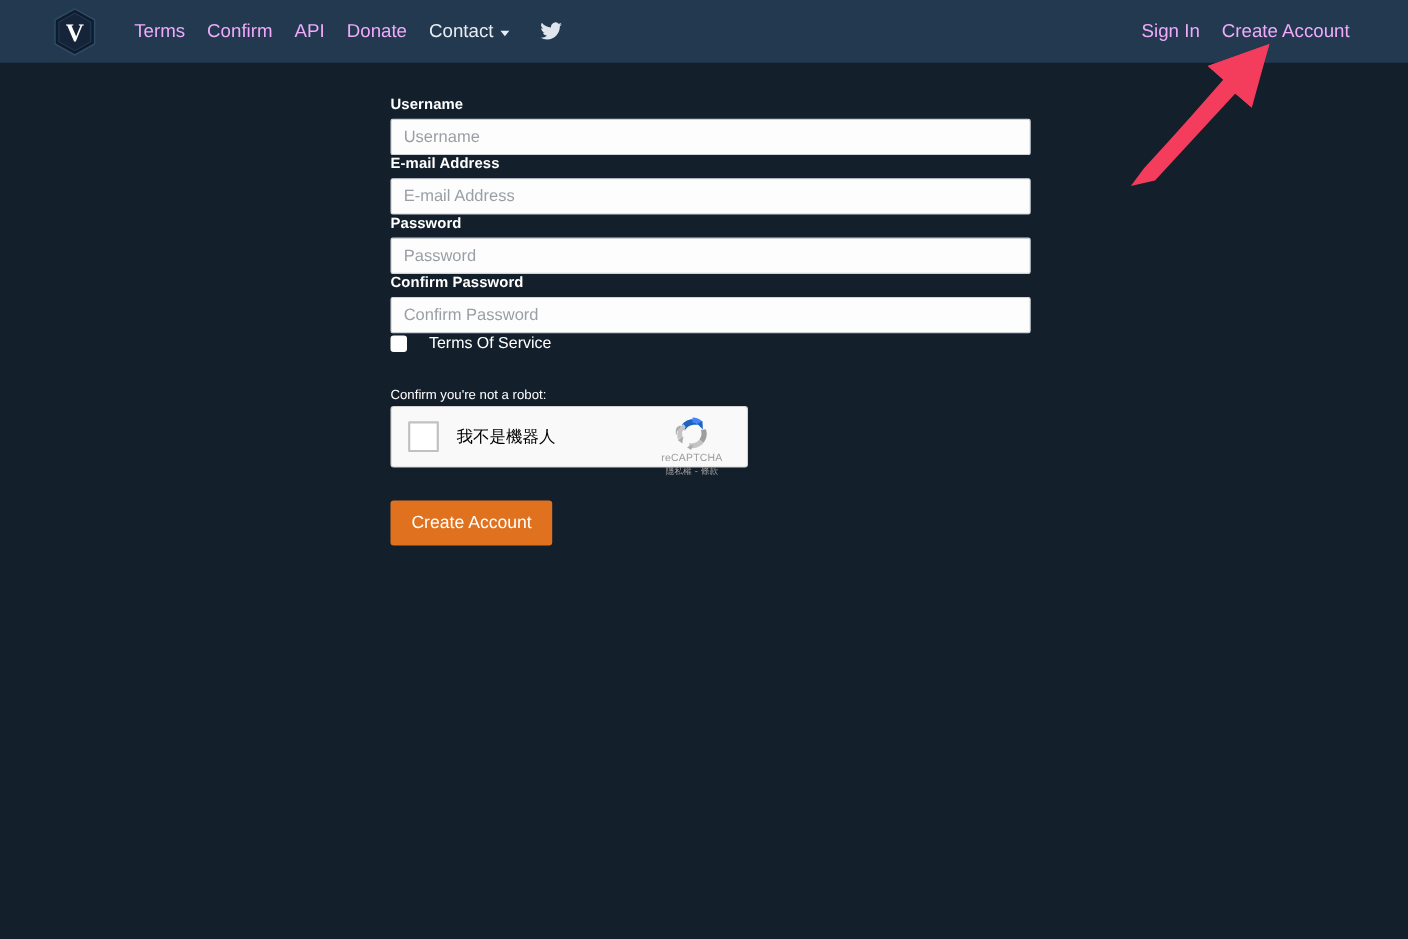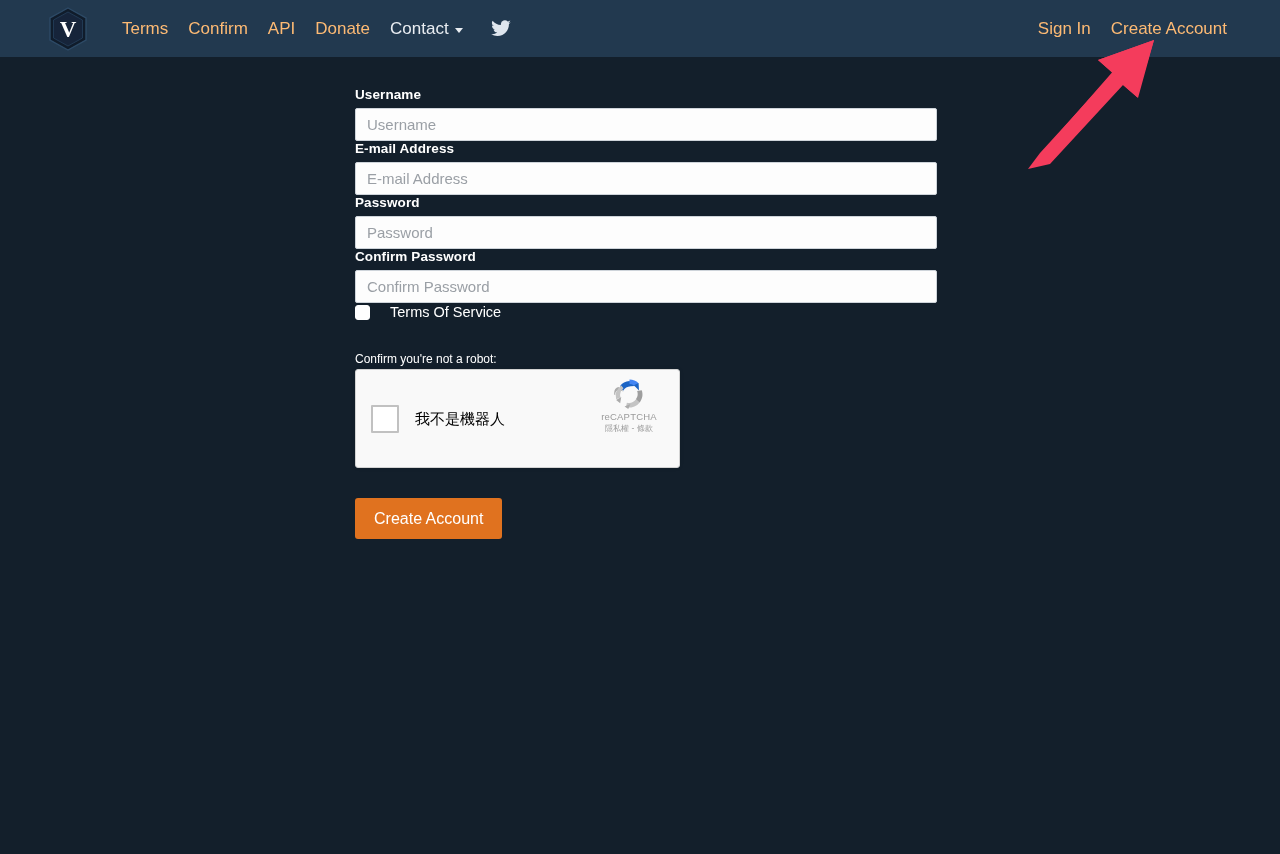--- a/index.html
+++ b/index.html
@@ -38,21 +38,21 @@
   .brand svg { display: block; }
 
   .nav-left {
     display: flex;
     align-items: center;
     margin-left: 24px;
     gap: 0px;
   }
 
   .nav-link {
-    color: #fdba74;
+    color: #f0abfc;
     font-size: 17px;
     text-decoration: none;
     padding: 4px 10px;
     white-space: nowrap;
     line-height: 20px;
   }
 
   .nav-dropdown {
     display: inline-flex;
     align-items: center;
@@ -161,21 +161,21 @@
   .robot-heading {
     font-size: 12px;
     color: #ffffff;
     margin-top: 28px;
     line-height: 20px;
   }
 
   
   .recaptcha {
     width: 325px;
-    height: 99px;
+    height: 56px;
     background: #f9f9f9;
     border: 1px solid #d3d3d3;
     border-radius: 3px;
     display: flex;
     align-items: center;
     position: relative;
     box-shadow: 0 0 4px rgba(0,0,0,0.08);
   }
   .rc-checkbox {
     width: 28px;

